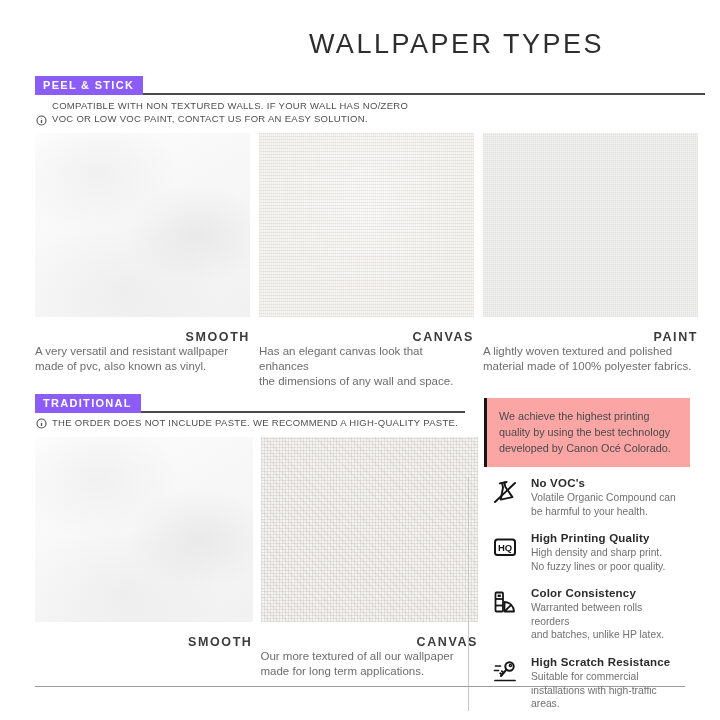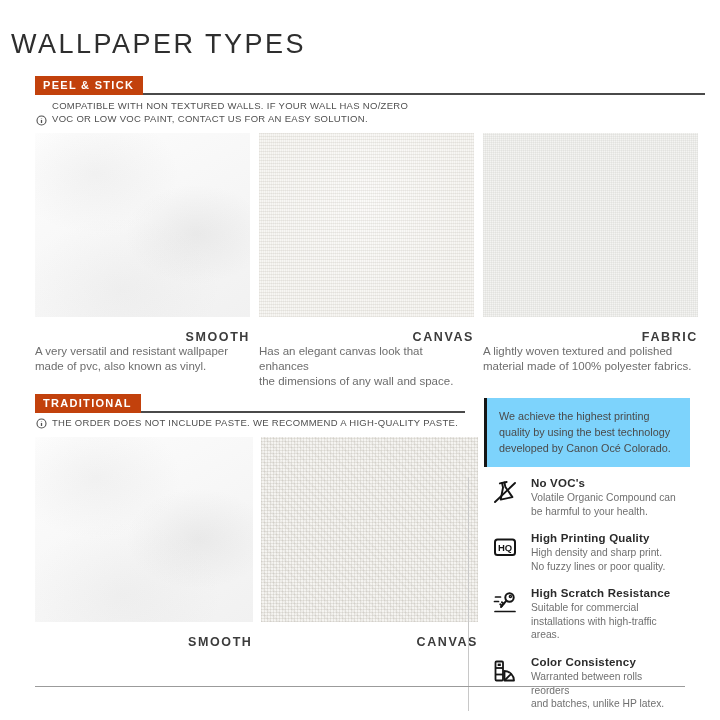--- a/index.html
+++ b/index.html
@@ -1,26 +1,26 @@
 <!DOCTYPE html>
 <html><head>
 <meta charset="utf-8">
 <style>
   html,body{margin:0;padding:0;}
   body{
     width:720px;height:720px;position:relative;background:#ffffff;
     font-family:"Liberation Sans", sans-serif;color:#333;overflow:hidden;
   }
   .page-title{
-    position:absolute;top:29px;left:11px;width:600px;text-align:left;
+    position:absolute;top:29px;left:4px;width:600px;text-align:right;
     font-size:27px;font-weight:400;letter-spacing:2.5px;color:#2e2e2e;
   }
   .section-header{position:absolute;display:flex;align-items:flex-end;}
   .section-badge{
-    background:#c2410c;color:#ffffff;font-size:11px;font-weight:700;
+    background:#8b5cf6;color:#ffffff;font-size:11px;font-weight:700;
     letter-spacing:1.3px;padding:3px 9px 3px 8px;line-height:1.2;white-space:nowrap;
   }
   .section-rule{flex:1;border-bottom:2px solid #4a4a4a;}
   .header-peel{left:35px;top:76px;width:670px;}
   .header-trad{left:35px;top:394px;width:430px;}
   .note{position:absolute;display:flex;gap:5px;align-items:flex-end;}
   .note-peel{left:36px;top:99px;width:440px;}
   .note-trad{left:36px;top:416px;width:460px;}
   .note-text{
     font-size:9.5px;letter-spacing:0.3px;color:#4f4f4f;line-height:1.4;
@@ -58,21 +58,21 @@
   .tex-canvas2{
     background-color:#f5f4f1;
     background-image:
       repeating-linear-gradient(0deg, rgba(122,114,96,0.13) 0 1px, transparent 1px 3px),
       repeating-linear-gradient(90deg, rgba(122,114,96,0.13) 0 1px, transparent 1px 3px),
       repeating-linear-gradient(45deg, rgba(122,114,96,0.05) 0 2px, transparent 2px 6px);
   }
   
   .quality-box{
     position:absolute;left:484px;top:398px;width:206px;box-sizing:border-box;
-    background:#7dd3fc;border-left:3px solid #161616;padding:10px 12px;
+    background:#fca5a5;border-left:3px solid #161616;padding:10px 12px;
     font-size:10.8px;color:#4a4a4a;line-height:1.5;white-space:pre-line;
   }
   .features{
     position:absolute;left:468px;top:477px;width:212px;box-sizing:border-box;
     border-left:1px solid #c8c8c8;padding-left:22px;
     display:flex;flex-direction:column;gap:14px;
   }
   .feature{display:flex;gap:10px;}
   .feature-icon{flex:none;width:30px;padding-top:1px;}
   .feature-title{font-size:11.5px;font-weight:700;color:#2b2b2b;letter-spacing:0.2px;}
@@ -110,21 +110,21 @@
 made of pvc, also known as vinyl.</div>
   </div>
   <div class="swatch-col">
     <div class="swatch tex-canvas"></div>
     <div class="swatch-label">CANVAS</div>
     <div class="swatch-desc">Has an elegant canvas look that enhances
 the dimensions of any wall and space.</div>
   </div>
   <div class="swatch-col">
     <div class="swatch tex-fabric"></div>
-    <div class="swatch-label">FABRIC</div>
+    <div class="swatch-label">PAINT</div>
     <div class="swatch-desc">A lightly woven textured and polished
 material made of 100% polyester fabrics.</div>
   </div>
 </div>
 
 <div class="section-header header-trad">
   <div class="section-badge">TRADITIONAL</div>
   <div class="section-rule"></div>
 </div>
 
@@ -140,20 +140,22 @@
 </div>
 
 <div class="swatch-row row-trad">
   <div class="swatch-col">
     <div class="swatch tex-smooth"></div>
     <div class="swatch-label">SMOOTH</div>
   </div>
   <div class="swatch-col">
     <div class="swatch tex-canvas2"></div>
     <div class="swatch-label">CANVAS</div>
+    <div class="swatch-desc">Our more textured of all our wallpaper
+made for long term applications.</div>
   </div>
 </div>
 
 <div class="quality-box">We achieve the highest printing
 quality by using the best technology
 developed by Canon Océ Colorado.</div>
 
 <div class="features">
 
   <div class="feature">
@@ -177,20 +179,38 @@
     <span class="feature-icon">
       <svg width="28" height="28" viewBox="0 0 28 28">
         <rect x="4" y="6.5" width="20" height="15.5" rx="2.5" fill="none" stroke="#151515" stroke-width="2"></rect>
         <text x="14" y="18" text-anchor="middle" font-family="Liberation Sans, sans-serif" font-size="9.5" font-weight="bold" fill="#151515">HQ</text>
       </svg>
     </span>
     <div>
       <div class="feature-title">High Printing Quality</div>
       <div class="feature-desc">High density and sharp print.
 No fuzzy lines or poor quality.</div>
+    </div>
+  </div>
+
+  <div class="feature">
+    <span class="feature-icon">
+      <svg width="28" height="28" viewBox="0 0 28 28" fill="none" stroke="#151515" stroke-width="1.8" stroke-linejoin="round">
+        <rect x="4.5" y="4.5" width="7.5" height="19" rx="1"></rect>
+        <line x1="4.5" y1="11" x2="12" y2="11"></line>
+        <line x1="4.5" y1="17.5" x2="12" y2="17.5"></line>
+        <rect x="6.7" y="6.6" width="3.1" height="2.4" fill="#151515" stroke="none"></rect>
+        <path d="M13.5 23.5 L13.5 14 A9.5 9.5 0 0 1 23 23.5 Z"></path>
+        <line x1="13.5" y1="23.5" x2="20.2" y2="16.8"></line>
+      </svg>
+    </span>
+    <div>
+      <div class="feature-title">Color Consistency</div>
+      <div class="feature-desc">Warranted between rolls reorders
+and batches, unlike HP latex.</div>
     </div>
   </div>
 
   <div class="feature">
     <span class="feature-icon">
       <svg width="28" height="28" viewBox="0 0 28 28" fill="none" stroke="#151515" stroke-linecap="round" stroke-linejoin="round">
         <line x1="4" y1="23.5" x2="24" y2="23.5" stroke-width="1.7"></line>
         <line x1="4.5" y1="9" x2="9.5" y2="9" stroke-width="1.7"></line>
         <line x1="3.5" y1="13.5" x2="7.5" y2="13.5" stroke-width="1.7"></line>
         <circle cx="18.5" cy="9.5" r="4.2" stroke-width="2"></circle>
@@ -200,33 +220,15 @@
         <line x1="11" y1="17.8" x2="9.2" y2="16.3" stroke-width="1.8"></line>
       </svg>
     </span>
     <div>
       <div class="feature-title">High Scratch Resistance</div>
       <div class="feature-desc">Suitable for commercial
 installations with high-traffic areas.</div>
     </div>
   </div>
 
-  <div class="feature">
-    <span class="feature-icon">
-      <svg width="28" height="28" viewBox="0 0 28 28" fill="none" stroke="#151515" stroke-width="1.8" stroke-linejoin="round">
-        <rect x="4.5" y="4.5" width="7.5" height="19" rx="1"></rect>
-        <line x1="4.5" y1="11" x2="12" y2="11"></line>
-        <line x1="4.5" y1="17.5" x2="12" y2="17.5"></line>
-        <rect x="6.7" y="6.6" width="3.1" height="2.4" fill="#151515" stroke="none"></rect>
-        <path d="M13.5 23.5 L13.5 14 A9.5 9.5 0 0 1 23 23.5 Z"></path>
-        <line x1="13.5" y1="23.5" x2="20.2" y2="16.8"></line>
-      </svg>
-    </span>
-    <div>
-      <div class="feature-title">Color Consistency</div>
-      <div class="feature-desc">Warranted between rolls reorders
-and batches, unlike HP latex.</div>
-    </div>
-  </div>
-
 </div>
 
 <div class="footer-rule"></div>
 
 </body></html>

